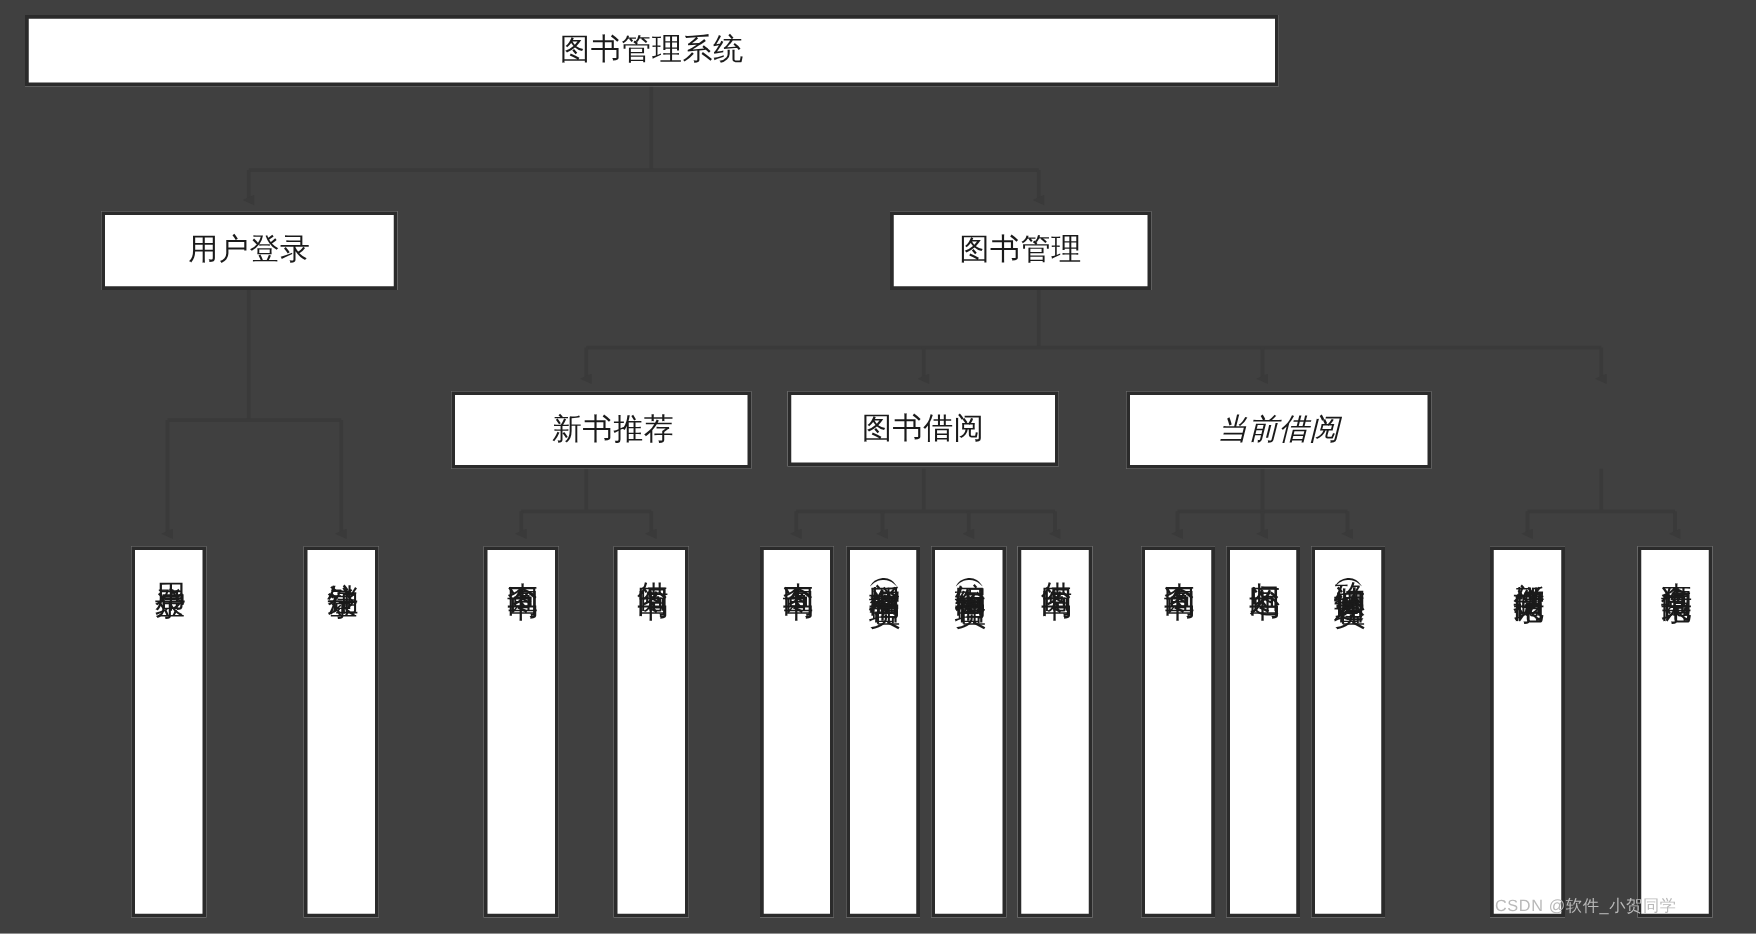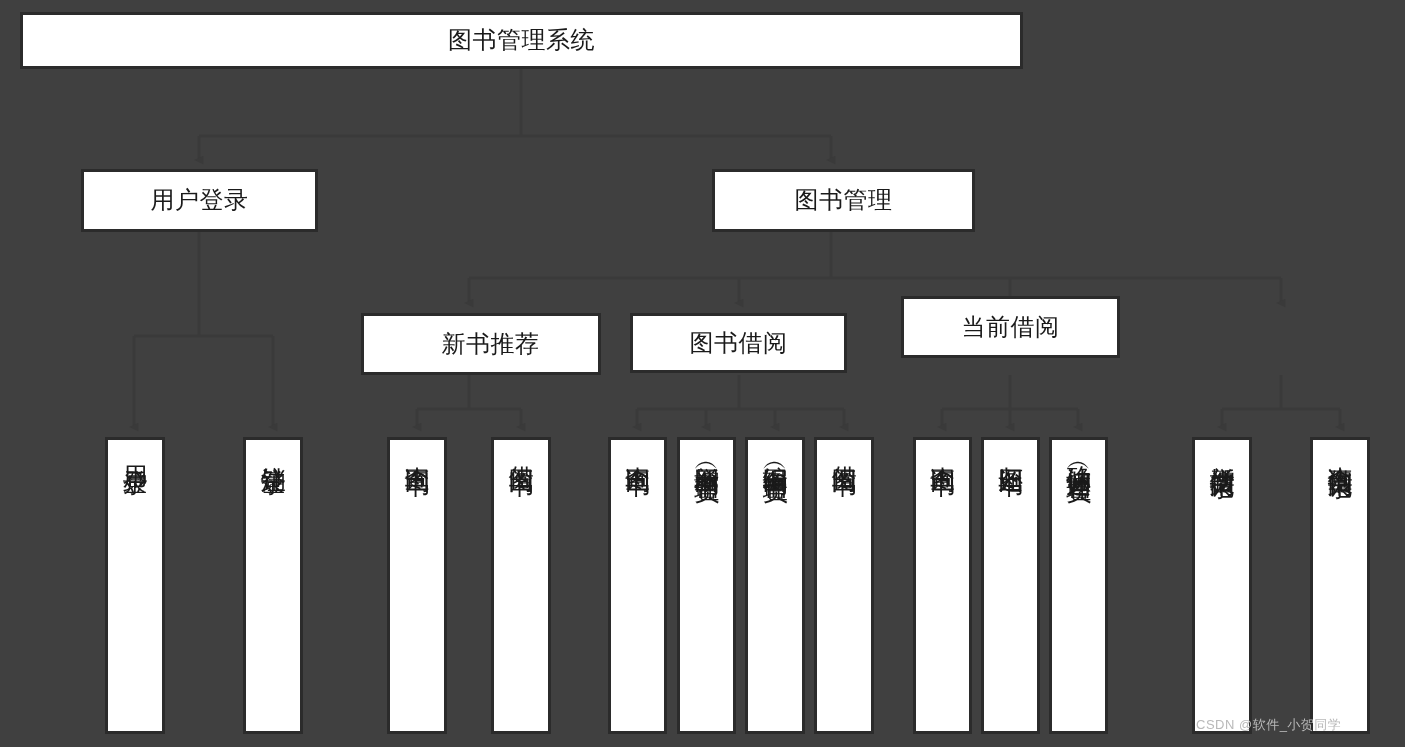--- a/index.html
+++ b/index.html
@@ -126,31 +126,31 @@
     </g>
   </svg>
 
   <div class="node horiz" style="left:20px; top:12px; width:1003px; height:57px;">
     <span class="lbl">图书管理系统</span>
   </div>
 
   <div class="node horiz" style="left:81px; top:169px; width:237px; height:63px;">
     <span class="lbl">用户登录</span>
   </div>
-  <div class="node horiz" style="left:712px; top:169px; width:263px; height:63px;">
+  <div class="node horiz" style="left:712px; top:169px; width:209px; height:63px;">
     <span class="lbl">图书管理</span>
   </div>
 
   <div class="node horiz" style="left:361px; top:313px; width:240px; height:62px;padding-left:19px;">
     <span class="lbl">新书推荐</span>
   </div>
   <div class="node horiz" style="left:630px; top:313px; width:217px; height:60px;">
     <span class="lbl">图书借阅</span>
   </div>
-  <div class="node horiz" style="left:901px; top:296px; width:219px; height:62px;">
+  <div class="node horiz" style="left:901px; top:313px; width:244px; height:62px;font-style:italic;">
     <span class="lbl">当前借阅</span>
   </div>
 
   <div class="node leaf" style="left:105px; top:437px; width:60px; height:297px;">
     <span class="lbl">用户登录</span>
   </div>
   <div class="node leaf" style="left:243px; top:437px; width:60px; height:297px;">
     <span class="lbl">注销登录</span>
   </div>
 

